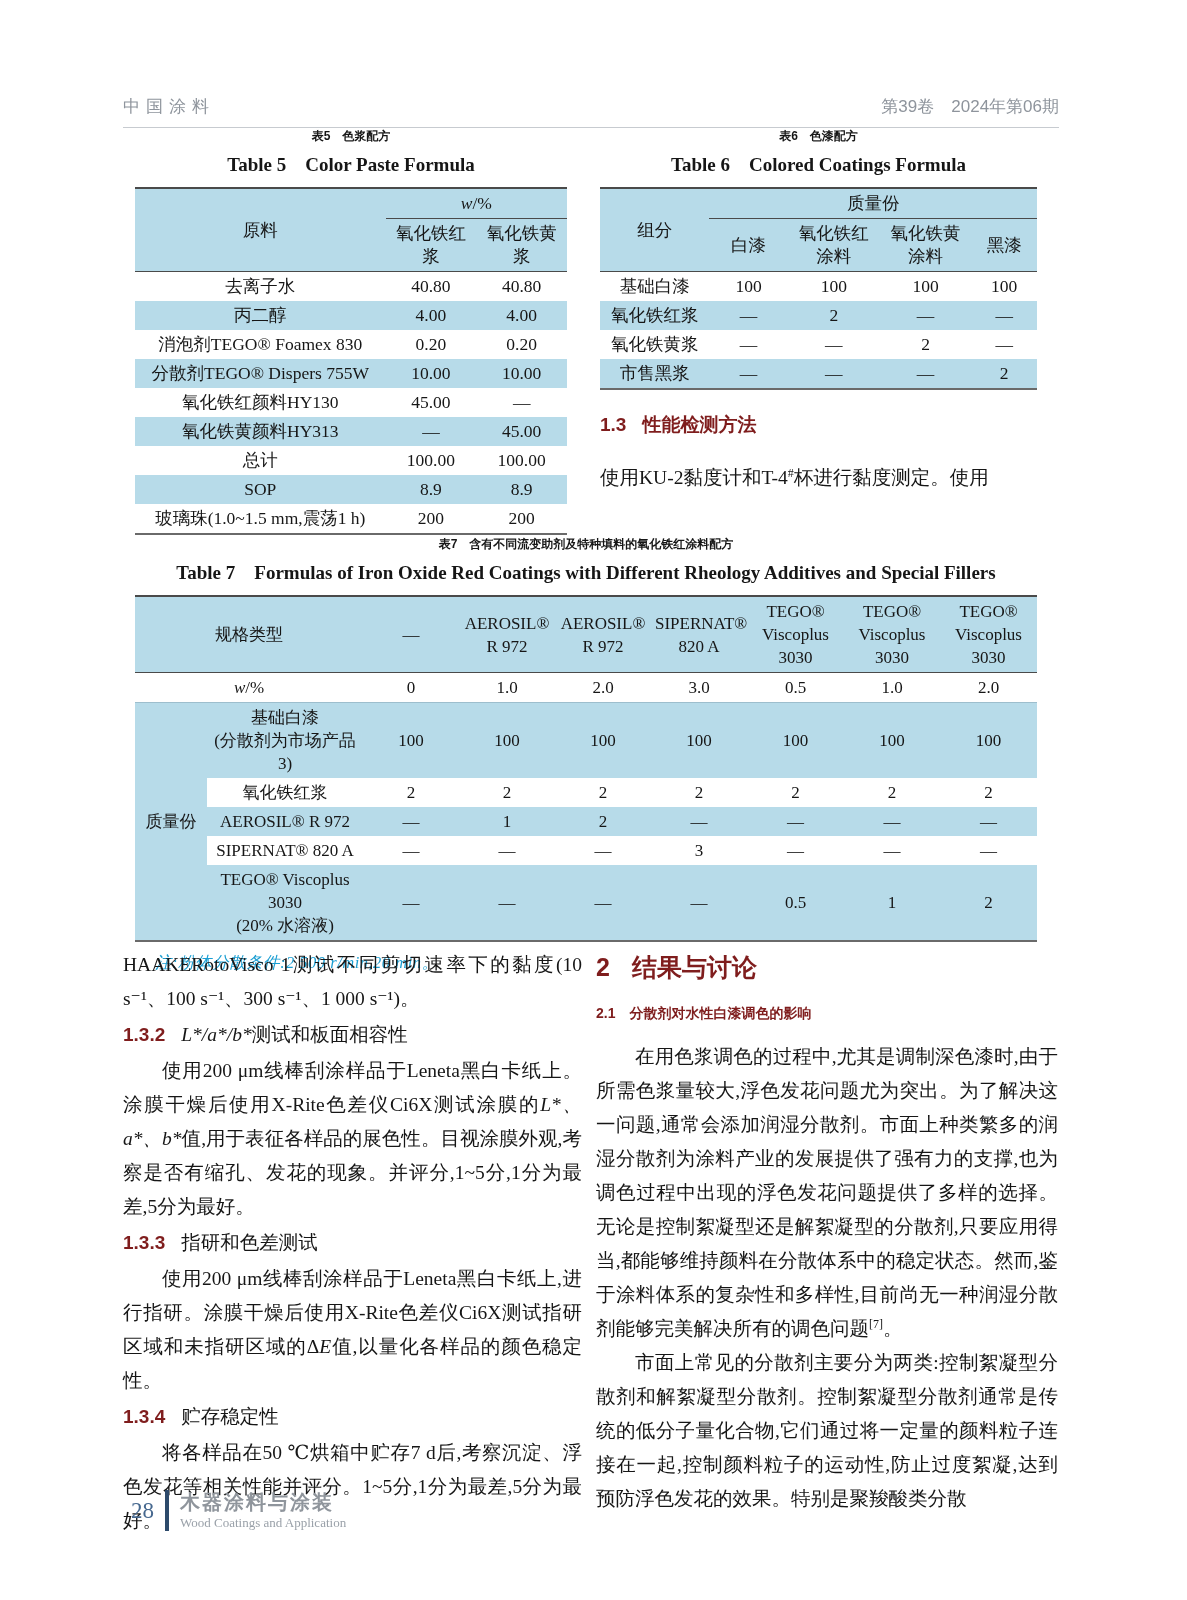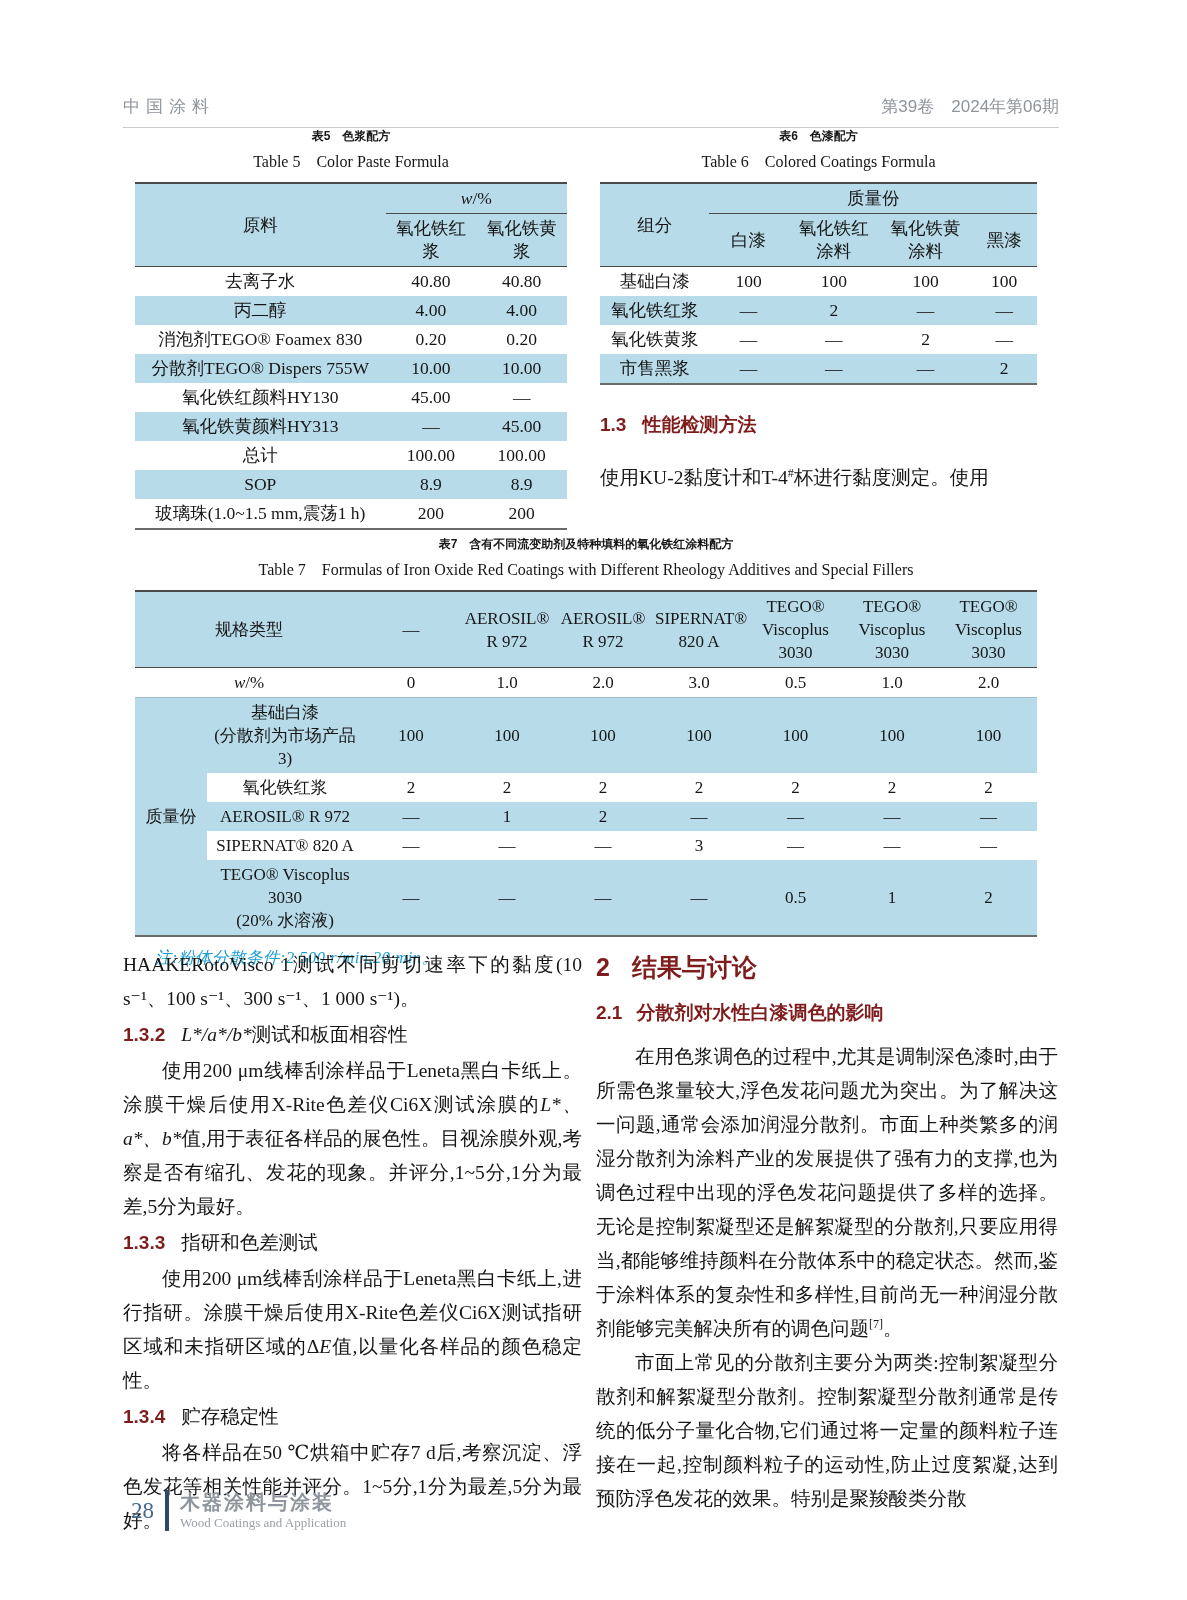--- a/index.html
+++ b/index.html
@@ -12,21 +12,21 @@
     position:absolute; left:123px; width:936px; top:74px;
     display:flex; justify-content:space-between; align-items:flex-end;
     font-family:"Liberation Sans","DejaVu Sans",sans-serif;
     color:#8e949c; font-size:17px; padding-bottom:9px; border-bottom:1px solid #c7cbd0;margin-top:21px;
   }
   .journal { letter-spacing:6px; }
   
   .tbl-wrap { position:absolute; }
   .tbl-title-cn { font-family:"Liberation Sans","DejaVu Sans",sans-serif; font-weight:bold;
     font-size:12px; text-align:center; margin-bottom:7px; }
-  .tbl-title-en { font-weight:normal; font-size:16px; text-align:center; margin-bottom:9px; }
+  .tbl-title-en { font-weight:bold; font-size:19px; text-align:center; margin-bottom:9px; }
   table.dtable { border-collapse:collapse; width:100%; font-size:17.5px;
     border-top:2px solid #4a4a4a; border-bottom:2px solid #6a6a6a; table-layout:fixed; }
   table.dtable td { padding:3px 4px; text-align:center; vertical-align:middle; line-height:23px; }
   td.blue { background:#b7dbe9; }
   td.hsep { border-bottom:1.5px solid #4a4a4a; }
   td.usep { border-bottom:1px solid #4a4a4a; }
   td.lbl { text-align:left; padding-left:9px; }
   td.wsep { border-bottom:1px solid #9dbecd; }
   
   .cy { color:#7f1d1d; font-family:"Liberation Sans","DejaVu Sans",sans-serif; font-weight:bold; }
@@ -35,21 +35,21 @@
   
   .tbl-note { color:#1b9ed2; font-style:italic; font-size:16.5px; margin:10px 0 0 20px; letter-spacing:0.5px; }
   
   .col { position:absolute; font-size:19.5px; line-height:34px; text-align:justify; }
   .col p { margin:0; }
   .col .indent { text-indent:2em; }
   .sub-head { margin:2px 0; }
   .sub-head .sec-num { font-size:19px; }
   .h2big { font-size:25px; margin:6px 0 12px 0; }
   .h2big .sec-num { margin-right:22px; }
-  .h3 { font-size:19px; margin:0 0 10px 0; }
+  .h3 { font-size:14px; margin:0 0 10px 0; }
   .h3 .sec-num { margin-right:14px; }
   sup { font-size:12px; line-height:0; }
   
   .footer { position:absolute; left:131px; top:1490px; display:flex; align-items:stretch; }
   .pg-num { font-size:23px; color:#46688f; align-self:center; margin-right:11px; font-family:"Liberation Serif",serif; }
   .foot-bar { width:4px; background:#2d4a6b; margin-right:11px; }
   .foot-cn { font-family:"Liberation Sans","DejaVu Sans",sans-serif; font-weight:bold;
     font-size:20px; color:#8f959c; letter-spacing:2px; line-height:24px; }
   .foot-en { font-size:13px; color:#9aa1a9; line-height:17px; }
 </style>

